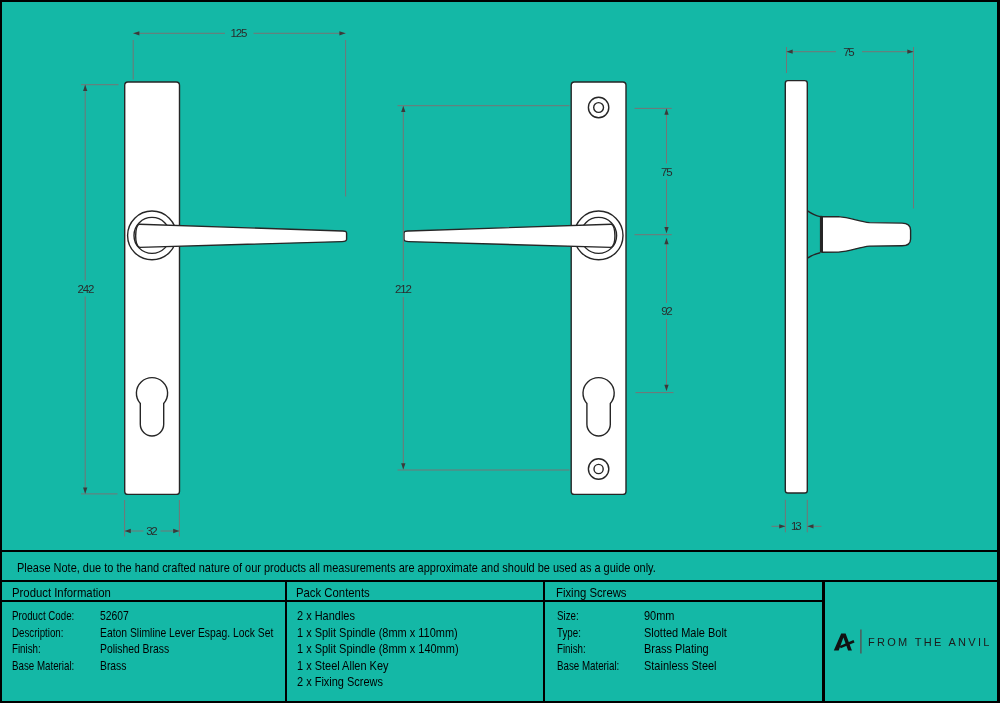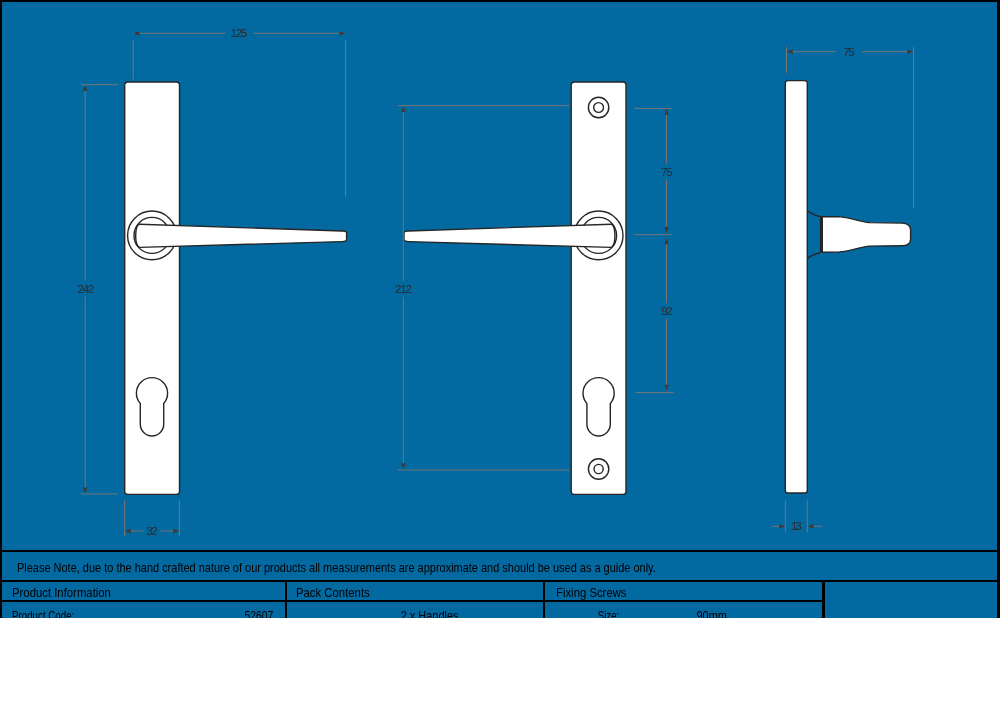--- a/index.html
+++ b/index.html
@@ -1,16 +1,16 @@
 <!DOCTYPE html>
 <html><head>
 <meta charset="utf-8">
 <style>
   html,body{margin:0;padding:0;background:#fff;}
-  .page{position:relative;width:1000px;height:618px;background:#0369a1;font-family:"Liberation Sans",sans-serif;overflow:hidden;text-align:right;}
+  .page{position:relative;width:1000px;height:703px;background:#14b8a6;font-family:"Liberation Sans",sans-serif;overflow:hidden;}
   .b{position:absolute;background:#000;}
   .txt{position:absolute;color:#000;font-size:12.2px;line-height:16.5px;white-space:nowrap;transform-origin:0 0;}
 </style>
 </head>
 <body>
 <div class="page">
 
 <svg width="1000" height="552" viewBox="0 0 1000 552" style="position:absolute;left:0;top:0" fill="none" font-family="Liberation Sans,sans-serif" font-size="11px">
 
  <g stroke="#262626" stroke-width="1.4">

